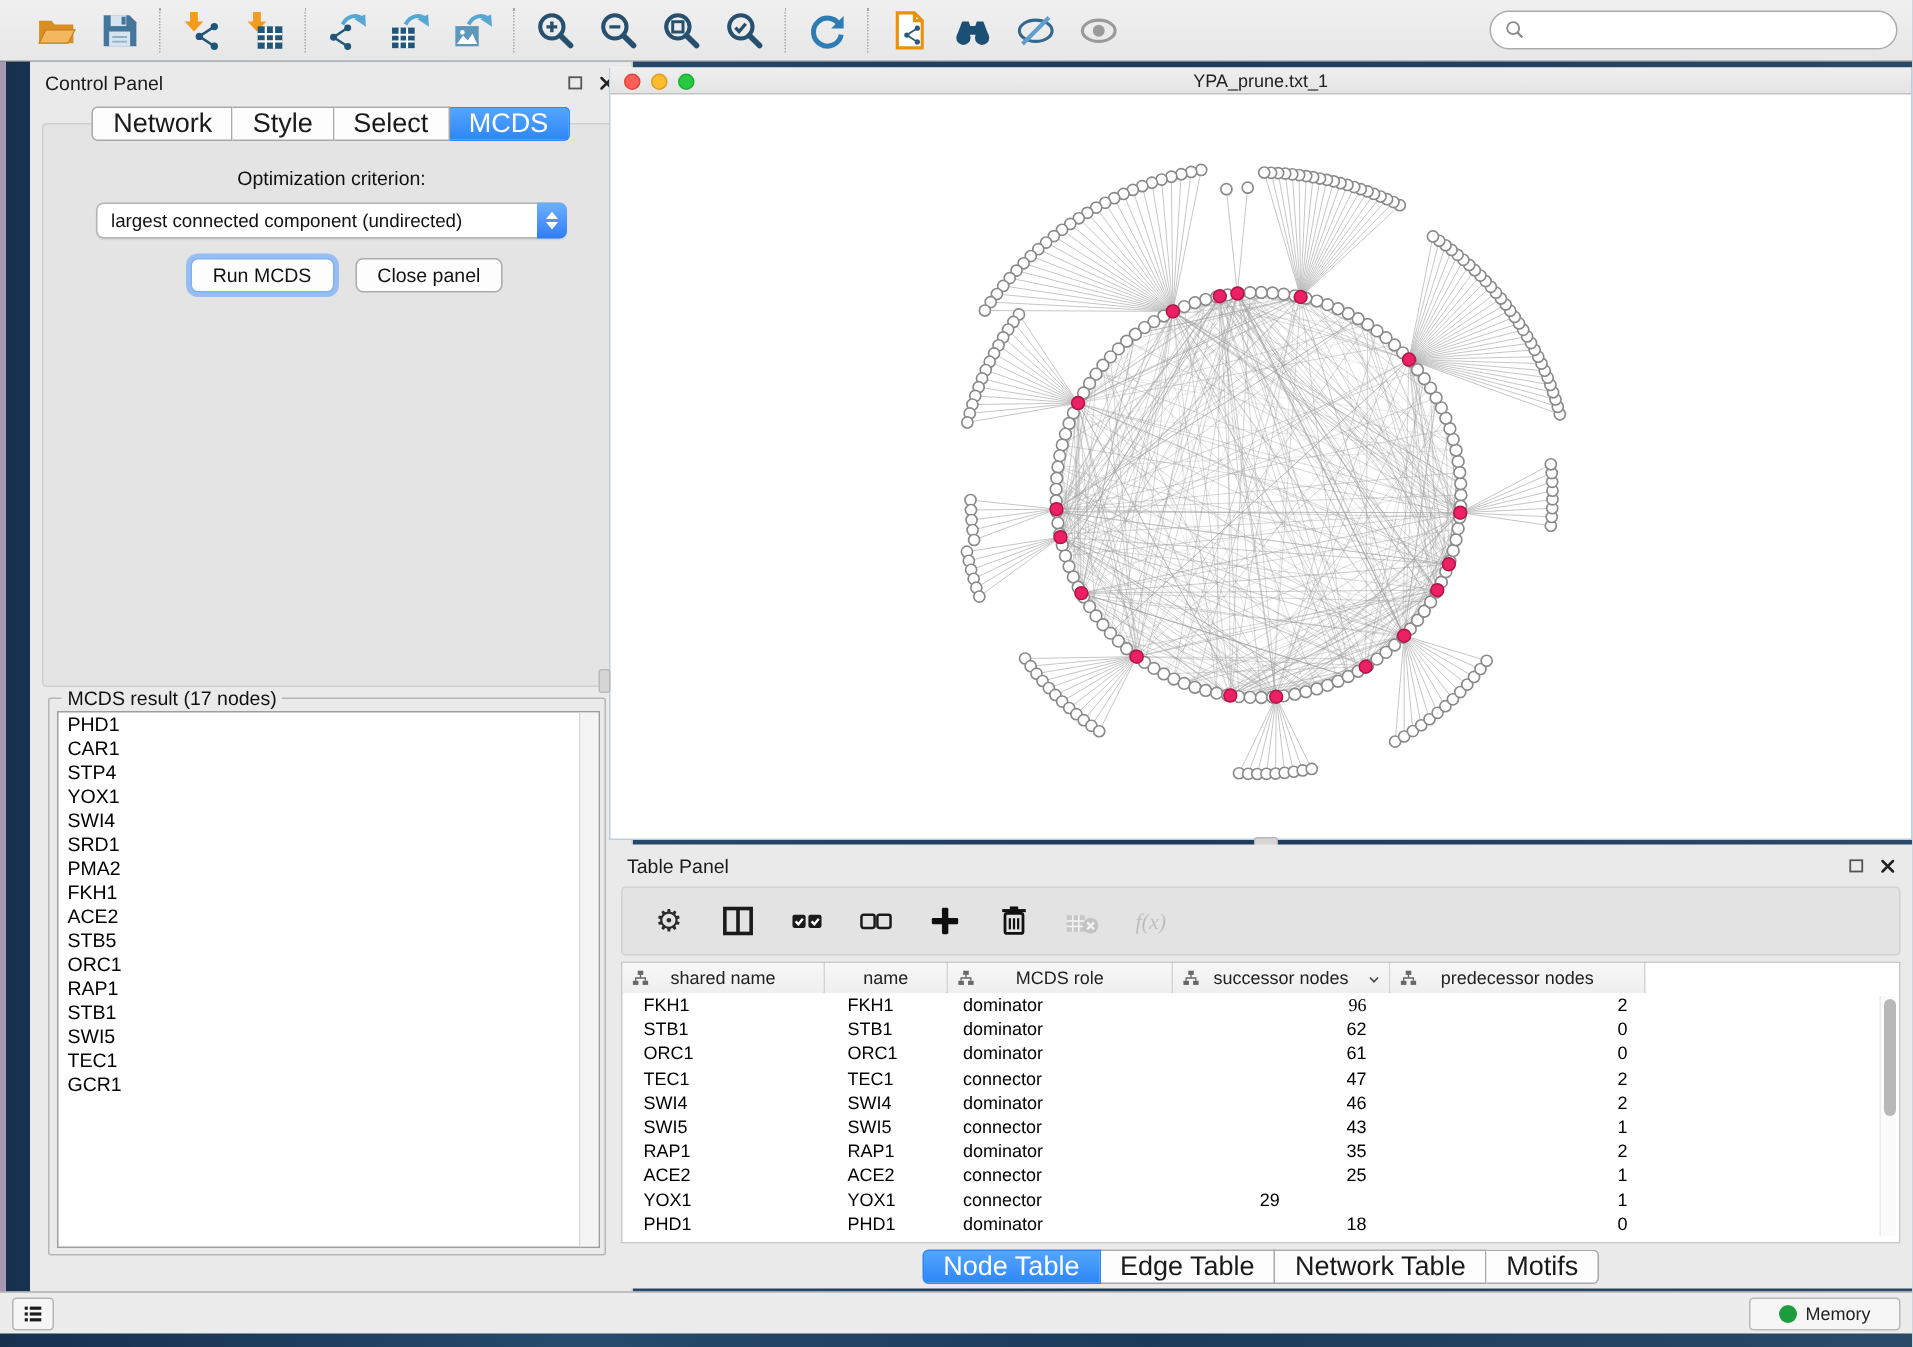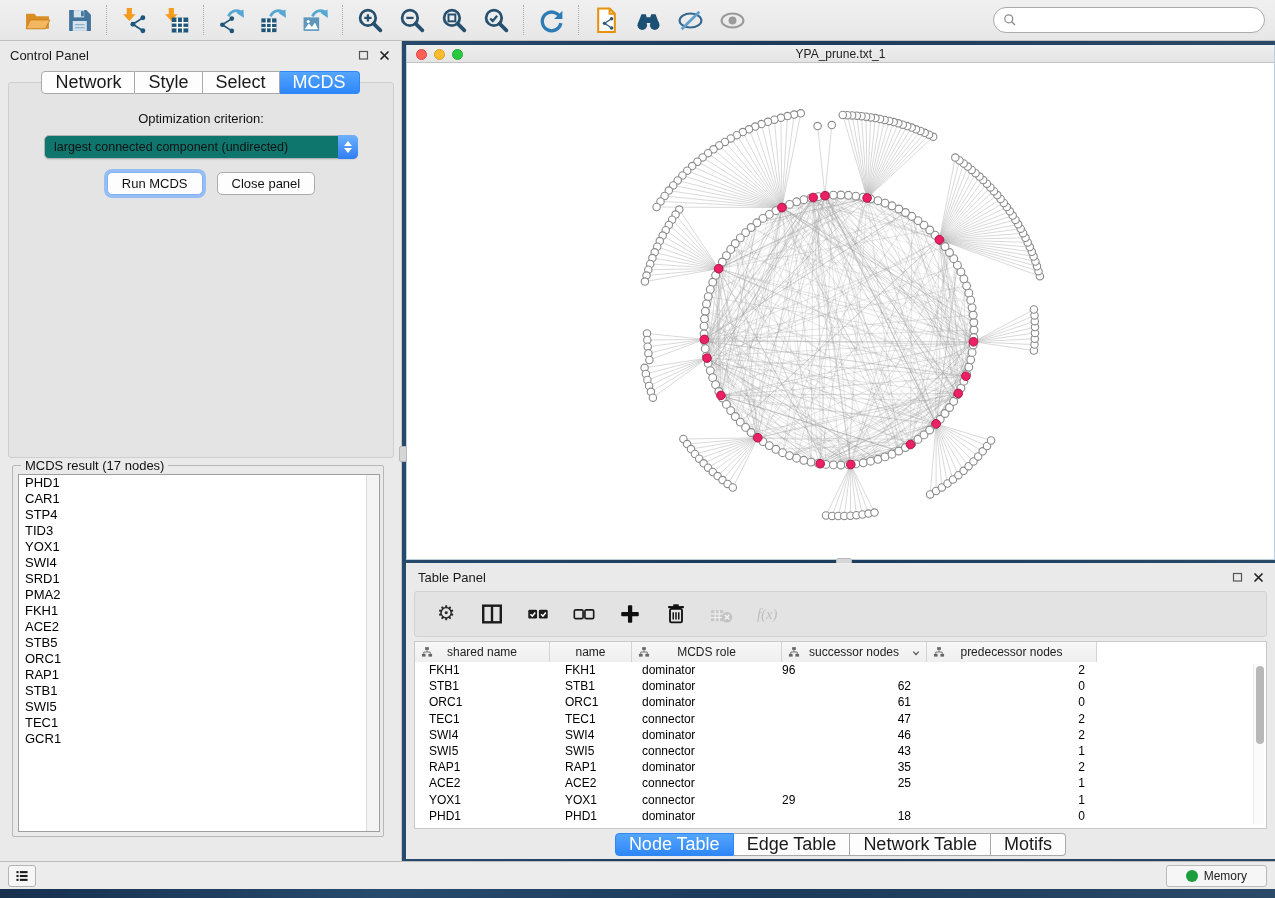--- a/index.html
+++ b/index.html
@@ -19,32 +19,32 @@
 
   
   .left-strip { position:absolute; left:0; top:41px; width:4px; height:820px; background:#a69ab1; }
   .statusbar { position:absolute; left:0; top:861px; width:1275px; height:28px; background:#ececec; border-top:1px solid #bdbdbd; display:flex; align-items:center; padding:0 8px; }
   .status-left-btn { width:28px; height:22px; border:1px solid #b5b5b5; border-radius:3px; background:#f6f6f6; display:flex; align-items:center; justify-content:center; }
   .status-left-btn svg { width:16px; height:16px; }
   .memory-btn { margin-left:auto; height:22px; border:1px solid #b9b9b9; border-radius:3px; background:#f6f6f6; display:flex; align-items:center; gap:6px; padding:0 19px; font-size:12px; color:#222; }
   .memory-dot { width:12px; height:12px; border-radius:50%; background:#1d9e3e; }
 
   
-  .control-panel { position:absolute; left:0; top:41px; width:402px; height:820px; background:#eaeaea; border-right:1px solid #c6c6c6; }
+  .control-panel { position:absolute; left:20px; top:41px; width:402px; height:820px; background:#eaeaea; border-right:1px solid #c6c6c6; }
   .cp-titlebar { height:26px; display:flex; align-items:center; padding:2px 10px 0 10px; font-size:13px; color:#1a1a1a; }
   .panel-wbtns { margin-left:auto; display:flex; gap:8px; }
   .panel-wbtns svg { width:13px; height:13px; }
   .cp-tabs { position:absolute; left:0; top:30px; width:100%; display:flex; justify-content:center; z-index:2; }
   .seg-tab { height:23px; padding:0 13px; background:#fdfdfd; border:1px solid #a9a9a9; border-left:none; font-size:18px; color:#1a1a1a; display:flex; align-items:center; }
   .seg-tab:first-child { border-left:1px solid #a9a9a9; border-radius:4px 0 0 4px; }
   .seg-tab:last-child { border-radius:0 4px 4px 0; }
   .seg-tab.active { background:linear-gradient(#55a5fd,#2e87f8); border-color:#2e87f8; color:#fff; }
   .cp-content { position:absolute; left:8px; top:41px; width:386px; height:376px; background:#e4e4e4; border:1px solid #cfcfcf; border-radius:3px; }
   .opt-label { margin-top:28px; text-align:center; font-size:13px; color:#111; }
-  .dropdown { margin:9px auto 0 auto; width:314px; height:24px; background:#0f766e; border:1px solid #b3b3b3; border-radius:5px; display:flex; align-items:center; font-size:12.5px; color:#111; box-shadow:0 1px 1px rgba(0,0,0,.08); }
+  .dropdown { margin:9px auto 0 auto; width:314px; height:24px; background:#ffffff; border:1px solid #b3b3b3; border-radius:5px; display:flex; align-items:center; font-size:12.5px; color:#111; box-shadow:0 1px 1px rgba(0,0,0,.08); }
   .dropdown .dd-text { flex:1; padding-left:9px; white-space:nowrap; overflow:hidden; }
   .dd-stepper { width:20px; height:24px; margin-right:-1px; background:linear-gradient(#6db1fd,#2f7df5); border-radius:0 5px 5px 0; display:flex; flex-direction:column; align-items:center; justify-content:center; gap:2px; }
   .dd-stepper i { display:block; width:0; height:0; border-left:4px solid transparent; border-right:4px solid transparent; }
   .dd-up { border-bottom:5px solid #fff; }
   .dd-down { border-top:5px solid #fff; }
   .cp-buttons { margin-top:13px; display:flex; justify-content:center; gap:14px; }
   .push-btn { height:23px; padding:0 14px; background:#fdfdfd; border:1px solid #ababab; border-radius:5px; font-size:13px; color:#111; display:flex; align-items:center; }
   .push-btn.focused { box-shadow:0 0 0 3px rgba(100,165,255,.6); border-color:#7fb2f3;margin-left:20px; }
   .result-group { position:absolute; left:12px; top:424px; width:372px; height:372px; border:1px solid #b7b7b7; border-radius:2px; }
   .result-legend { position:absolute; left:8px; top:-8px; background:#eaeaea; padding:0 4px; font-size:13px; color:#111; }
@@ -306,21 +306,20 @@
         <button class="push-btn">Close panel</button>
       </div>
     </div>
     <div class="result-group">
       <span class="result-legend">MCDS result (17 nodes)</span>
       <div class="result-list" id="result-list">
         <div class="result-scroll"></div>
       <div class="result-item">PHD1</div>
           <div class="result-item">CAR1</div>
           <div class="result-item">STP4</div>
-          <div class="result-item">TID3</div>
           <div class="result-item">YOX1</div>
           <div class="result-item">SWI4</div>
           <div class="result-item">SRD1</div>
           <div class="result-item">PMA2</div>
           <div class="result-item">FKH1</div>
           <div class="result-item">ACE2</div>
           <div class="result-item">STB5</div>
           <div class="result-item">ORC1</div>
           <div class="result-item">RAP1</div>
           <div class="result-item">STB1</div>
@@ -1263,21 +1262,21 @@
                 <path d="M13 8.5v4.5M6 17v-4h14v4" stroke="#676767" stroke-width="1.9" fill="none"></path>
               </svg></span>
             <span>predecessor nodes</span>
           </div>
         </div>
       <div class="tbl-rows" id="tbl-rows">
           <div class="tbl-row">
             <div class="td" style="width: 135px; text-align: left; padding-left: 14px;">FKH1</div>
             <div class="td" style="width: 82px; text-align: left; padding-left: 15px;">FKH1</div>
             <div class="td" style="width: 150px; text-align: left; padding-left: 10px;">dominator</div>
-            <div class="td" style="width: 145px; text-align: left; padding-right: 16px;">96</div>
+            <div class="td" style="width: 145px; text-align: right; padding-right: 16px; font-family: Liberation Serif, serif;">96</div>
             <div class="td" style="width: 170px; text-align: right; padding-right: 12px;">2</div>
           </div>
           <div class="tbl-row">
             <div class="td" style="width: 135px; text-align: left; padding-left: 14px;">STB1</div>
             <div class="td" style="width: 82px; text-align: left; padding-left: 15px;">STB1</div>
             <div class="td" style="width: 150px; text-align: left; padding-left: 10px;">dominator</div>
             <div class="td" style="width: 145px; text-align: right; padding-right: 16px;">62</div>
             <div class="td" style="width: 170px; text-align: right; padding-right: 12px;">0</div>
           </div>
           <div class="tbl-row">
@@ -1319,21 +1318,21 @@
             <div class="td" style="width: 135px; text-align: left; padding-left: 14px;">ACE2</div>
             <div class="td" style="width: 82px; text-align: left; padding-left: 15px;">ACE2</div>
             <div class="td" style="width: 150px; text-align: left; padding-left: 10px;">connector</div>
             <div class="td" style="width: 145px; text-align: right; padding-right: 16px;">25</div>
             <div class="td" style="width: 170px; text-align: right; padding-right: 12px;">1</div>
           </div>
           <div class="tbl-row">
             <div class="td" style="width: 135px; text-align: left; padding-left: 14px;">YOX1</div>
             <div class="td" style="width: 82px; text-align: left; padding-left: 15px;">YOX1</div>
             <div class="td" style="width: 150px; text-align: left; padding-left: 10px;">connector</div>
-            <div class="td" style="width: 145px; text-align: left; padding-right: 16px;">29</div>
+            <div class="td" style="width: 145px; text-align: center; padding-right: 16px;">29</div>
             <div class="td" style="width: 170px; text-align: right; padding-right: 12px;">1</div>
           </div>
           <div class="tbl-row">
             <div class="td" style="width: 135px; text-align: left; padding-left: 14px;">PHD1</div>
             <div class="td" style="width: 82px; text-align: left; padding-left: 15px;">PHD1</div>
             <div class="td" style="width: 150px; text-align: left; padding-left: 10px;">dominator</div>
             <div class="td" style="width: 145px; text-align: right; padding-right: 16px;">18</div>
             <div class="td" style="width: 170px; text-align: right; padding-right: 12px;">0</div>
           </div>
         </div>

